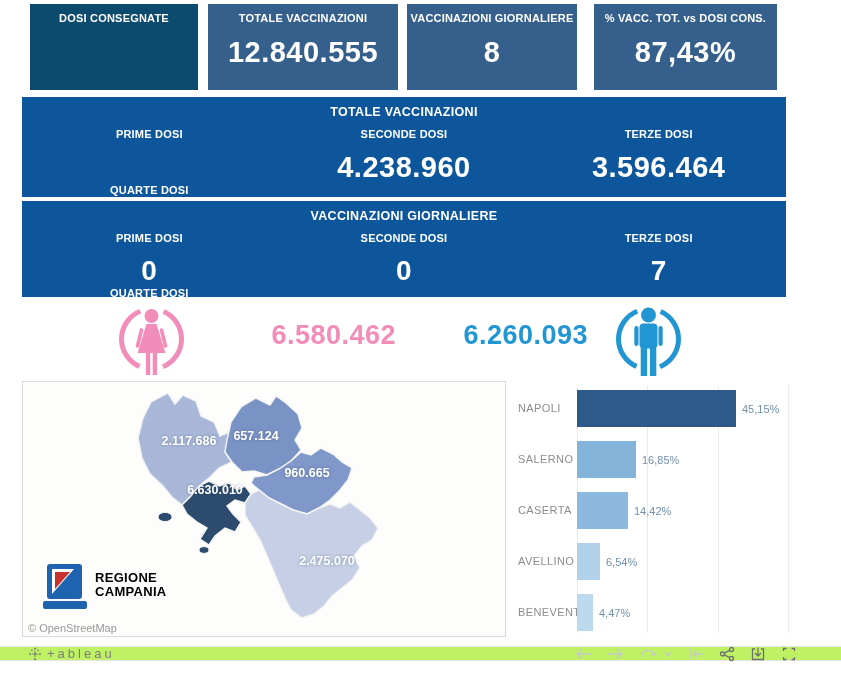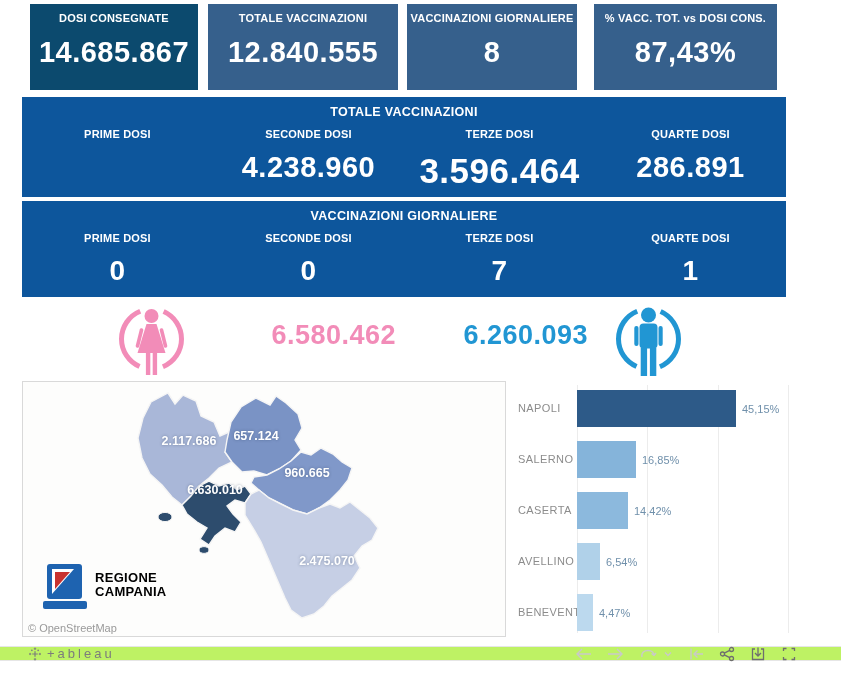--- a/index.html
+++ b/index.html
@@ -15,21 +15,21 @@
   .kpi-box.b1{width:190px;margin-right:9px;}
   .kpi-box.b2{width:170px;margin-right:17px;}
   .kpi-box.b3{width:183px;}
   .kpi-label{font-size:11px;font-weight:bold;color:#fff;text-align:center;padding-top:8px;letter-spacing:.2px;}
   .kpi-value{font-size:29px;font-weight:bold;color:#fff;text-align:center;margin-top:12px;letter-spacing:.5px;}
   
   .band{position:absolute;left:22px;width:764px;background:#0d569c;color:#fff;}
   .band.totals{top:97px;height:100px;}
   .band.daily{top:201px;height:96px;}
   .band-title{text-align:center;font-weight:bold;font-size:12.5px;padding-top:8px;letter-spacing:.3px;}
-  .band-cols{display:grid;grid-template-columns:repeat(4,1fr);margin-top:9px;}
+  .band-cols{display:grid;grid-template-columns:repeat(3,1fr);margin-top:9px;}
   .band-col{text-align:center;}
   .band-col-label{font-size:11px;font-weight:bold;letter-spacing:.2px;}
   .band-col-value{font-size:28px;font-weight:bold;margin-top:11px;letter-spacing:.5px;}
   
   .gender-num{position:absolute;top:320px;width:180px;text-align:right;font-size:27px;font-weight:bold;letter-spacing:.5px;}
   .female-num{left:216px;color:#f28cb8;}
   .male-num{left:408px;color:#2196d3;}
   .gender-icon{position:absolute;top:303px;}
   .female-icon{left:116px;}
   .male-icon{left:613px;}
@@ -56,21 +56,20 @@
   .tlogo-text{font-size:13px;letter-spacing:3px;margin-left:5px;color:#7c7c7c;}
   .ticons{margin-left:auto;margin-right:44px;display:flex;align-items:center;gap:15px;}
   .ticon{display:flex;align-items:center;cursor:pointer;}
 </style>
 </head>
 <body>
 
 <div class="kpi-row">
   <div class="kpi-box b0" style="background: #0c4a6e;">
     <div class="kpi-label">DOSI  CONSEGNATE</div>
-    <div class="kpi-value">14.685.867</div>
   </div>
   <div class="kpi-box b1" style="background: rgb(54, 96, 140);">
     <div class="kpi-label">TOTALE VACCINAZIONI</div>
     <div class="kpi-value">12.840.555</div>
   </div>
   <div class="kpi-box b2" style="background: rgb(54, 96, 140);">
     <div class="kpi-label">VACCINAZIONI GIORNALIERE</div>
     <div class="kpi-value">8</div>
   </div>
   <div class="kpi-box b3" style="background: rgb(54, 96, 140);">
@@ -84,21 +83,21 @@
   <div class="band-cols">
     <div class="band-col">
       <div class="band-col-label">PRIME DOSI</div>
     </div>
     <div class="band-col">
       <div class="band-col-label">SECONDE DOSI</div>
       <div class="band-col-value" style="font-size:29px">4.238.960</div>
     </div>
     <div class="band-col">
       <div class="band-col-label">TERZE DOSI</div>
-      <div class="band-col-value" style="font-size:35px">3.596.464</div>
+      <div class="band-col-value" style="font-size:29px">3.596.464</div>
     </div>
     <div class="band-col">
       <div class="band-col-label">QUARTE DOSI</div>
       <div class="band-col-value" style="font-size:29px">286.891</div>
     </div>
   </div>
 </div>
 
 <div class="band daily" style="background: rgb(13, 86, 156);">
   <div class="band-title">VACCINAZIONI GIORNALIERE</div>

